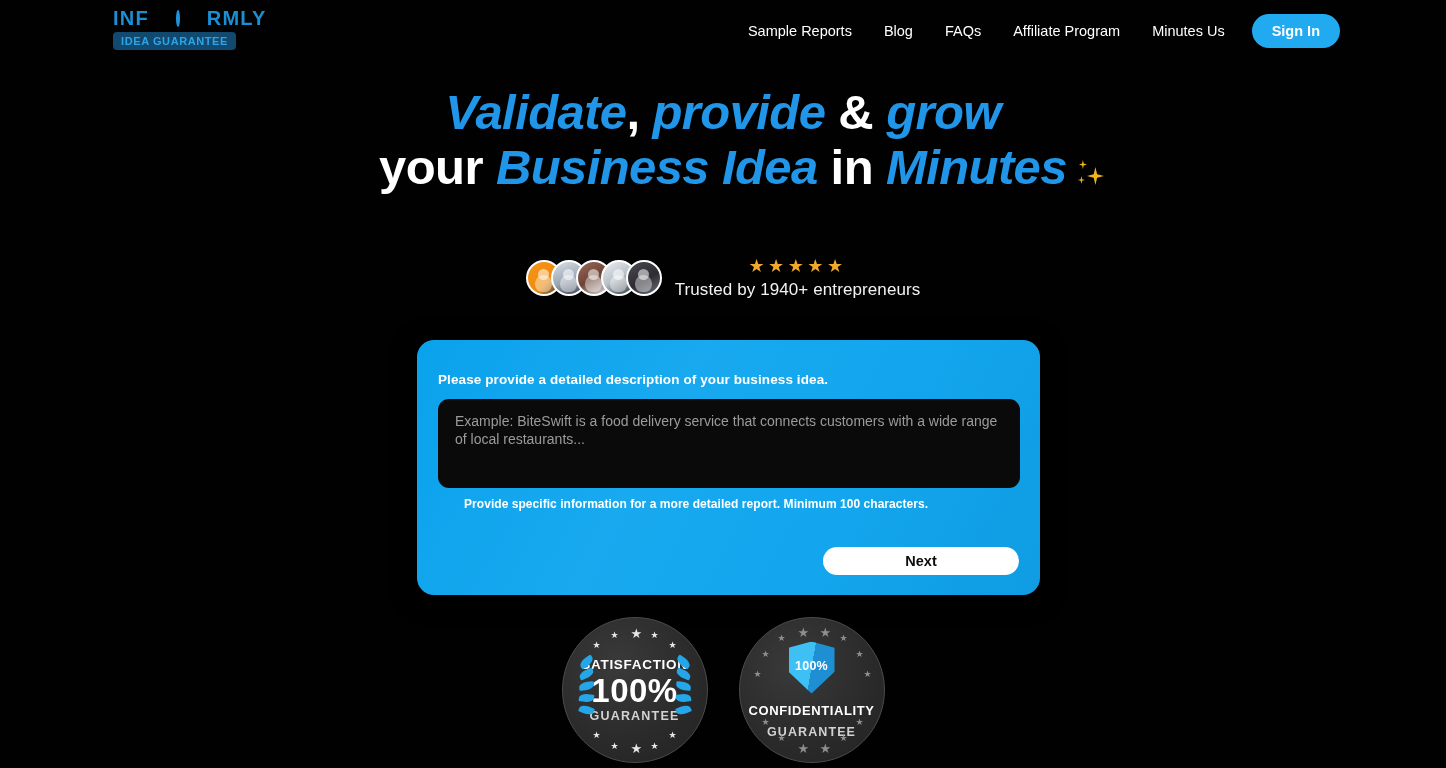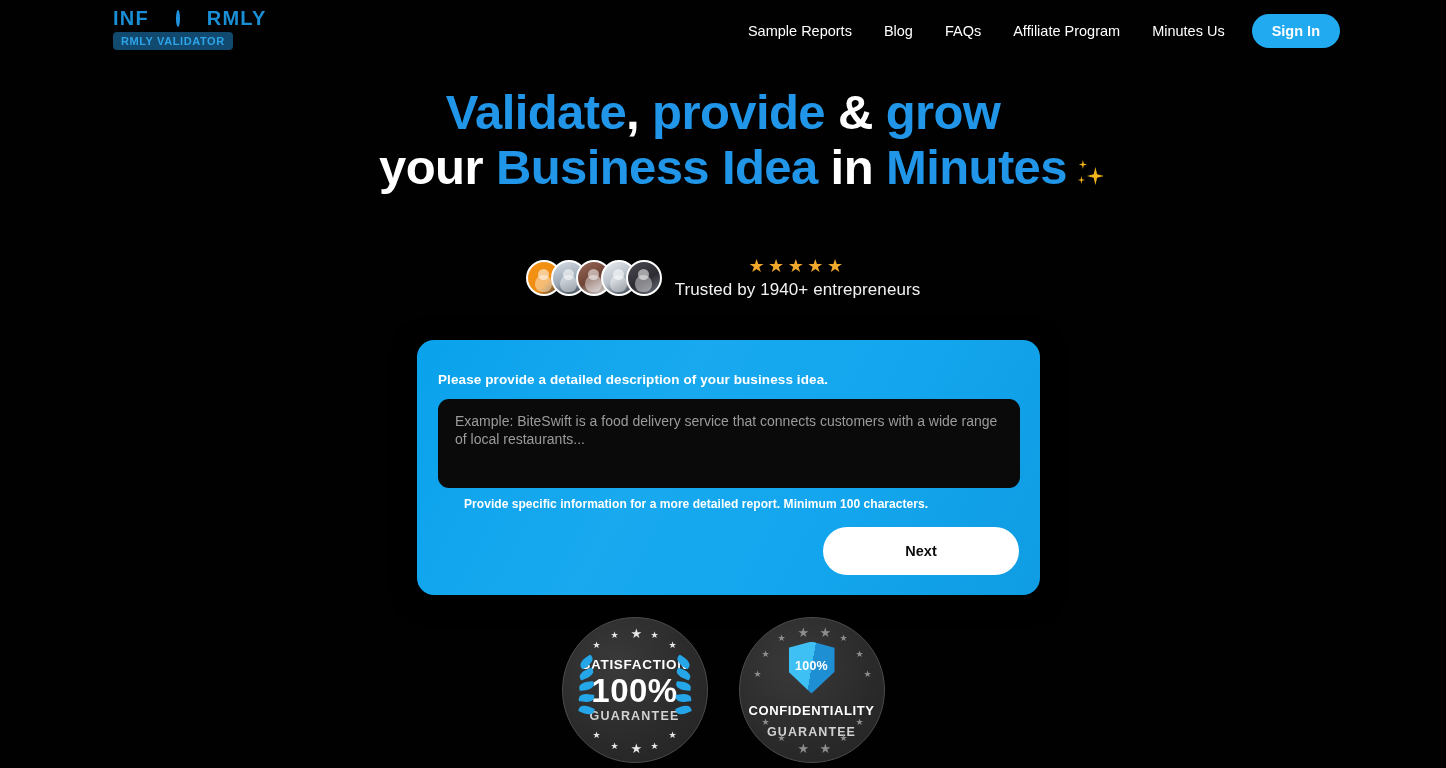--- a/index.html
+++ b/index.html
@@ -154,21 +154,21 @@
   .spark-small .s2 { width: 6px; height: 6px; left: 8px; top: 7px; }
 
   .headline {
     margin-top: 7px;
     color: #ffffff;
     font-size: 49px;
     font-weight: 700;
     line-height: 55px;
     letter-spacing: -0.6px;
   }
-  .hl-blue { color: #2196e8; }
+  .hl-blue { color: #2196e8; font-style: italic; }
   .hl-line2 { position: relative; display: inline-block; }
   .spark-gold {
     position: absolute;
     right: -38px;
     top: 20px;
     width: 28px;
     height: 28px;
   }
   .spark-gold i {
     position: absolute;
@@ -282,21 +282,21 @@
     font-size: 12px;
     font-weight: 700;
     letter-spacing: 0.05px;
     padding-left: 26px;
   }
   .next-btn {
     position: absolute;
     right: 21px;
     bottom: 20px;
     width: 196px;
-    height: 48px;
+    height: 28px;
     background: #ffffff;
     color: #0b0b0b;
     border: none;
     border-radius: 999px;
     font-size: 14.5px;
     font-weight: 600;
     cursor: pointer;
     font-family: "Liberation Sans", sans-serif;
   }
 
@@ -409,21 +409,21 @@
 <div class="page">
 
   <div class="header">
 
     <div class="logo-block">
       <div class="logo-word">
         <span>INF</span>
         <span class="globe-o"></span>
         <span>RMLY</span>
       </div>
-      <div class="logo-badge">RMLY VALIDATOR</div>
+      <div class="logo-badge">IDEA GUARANTEE</div>
     </div>
 
     <div class="nav">
       <a class="nav-link">Sample Reports</a>
       <a class="nav-link">Blog</a>
       <a class="nav-link">FAQs</a>
       <a class="nav-link">Affiliate Program</a>
       <a class="nav-link">Minutes Us</a>
       <button class="signin-btn">Sign In</button>
     </div>

